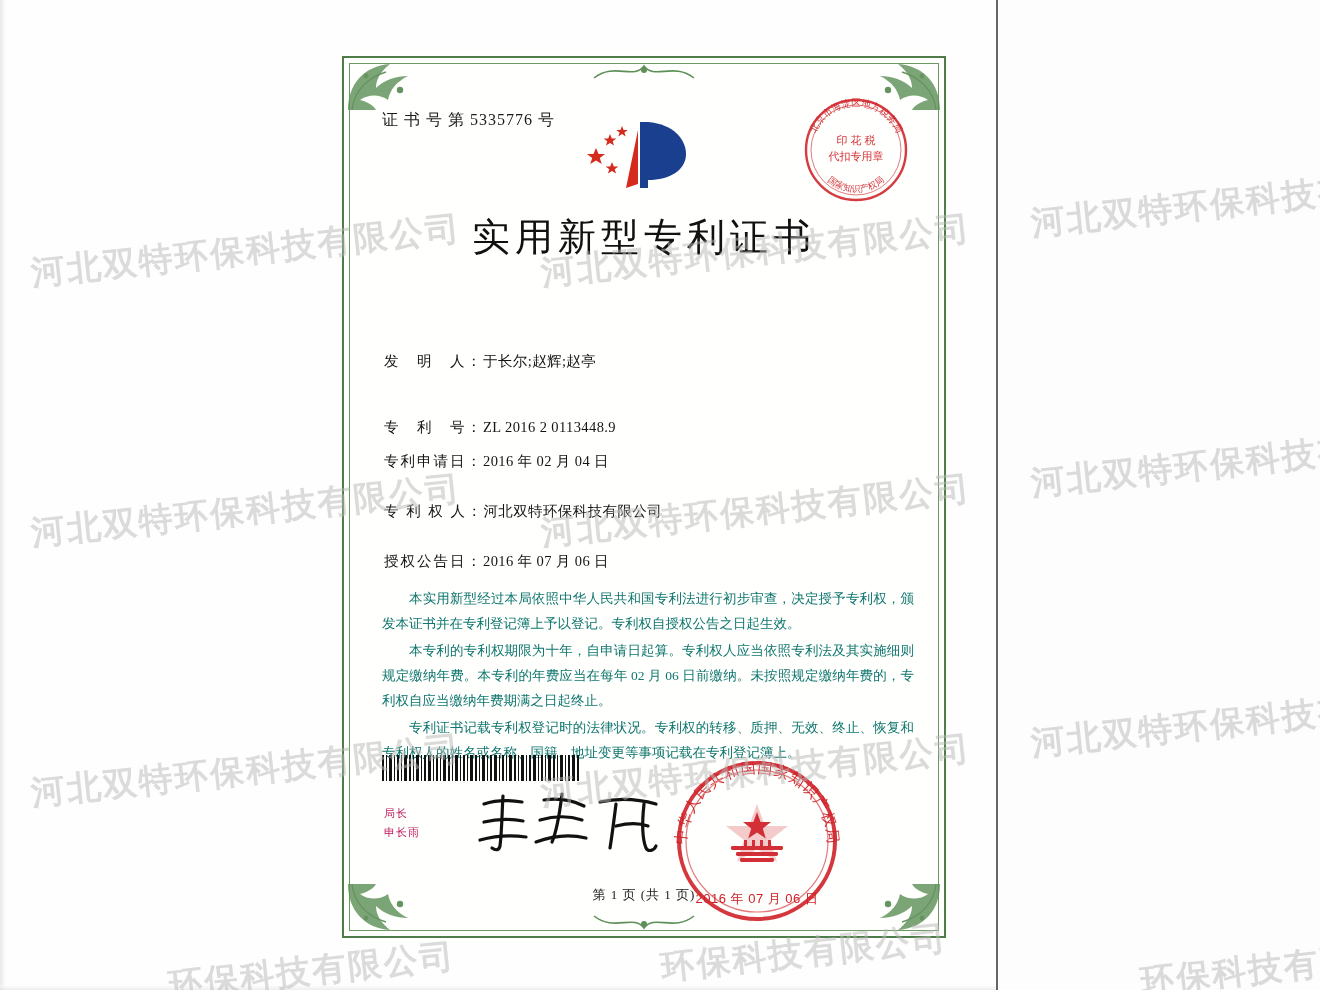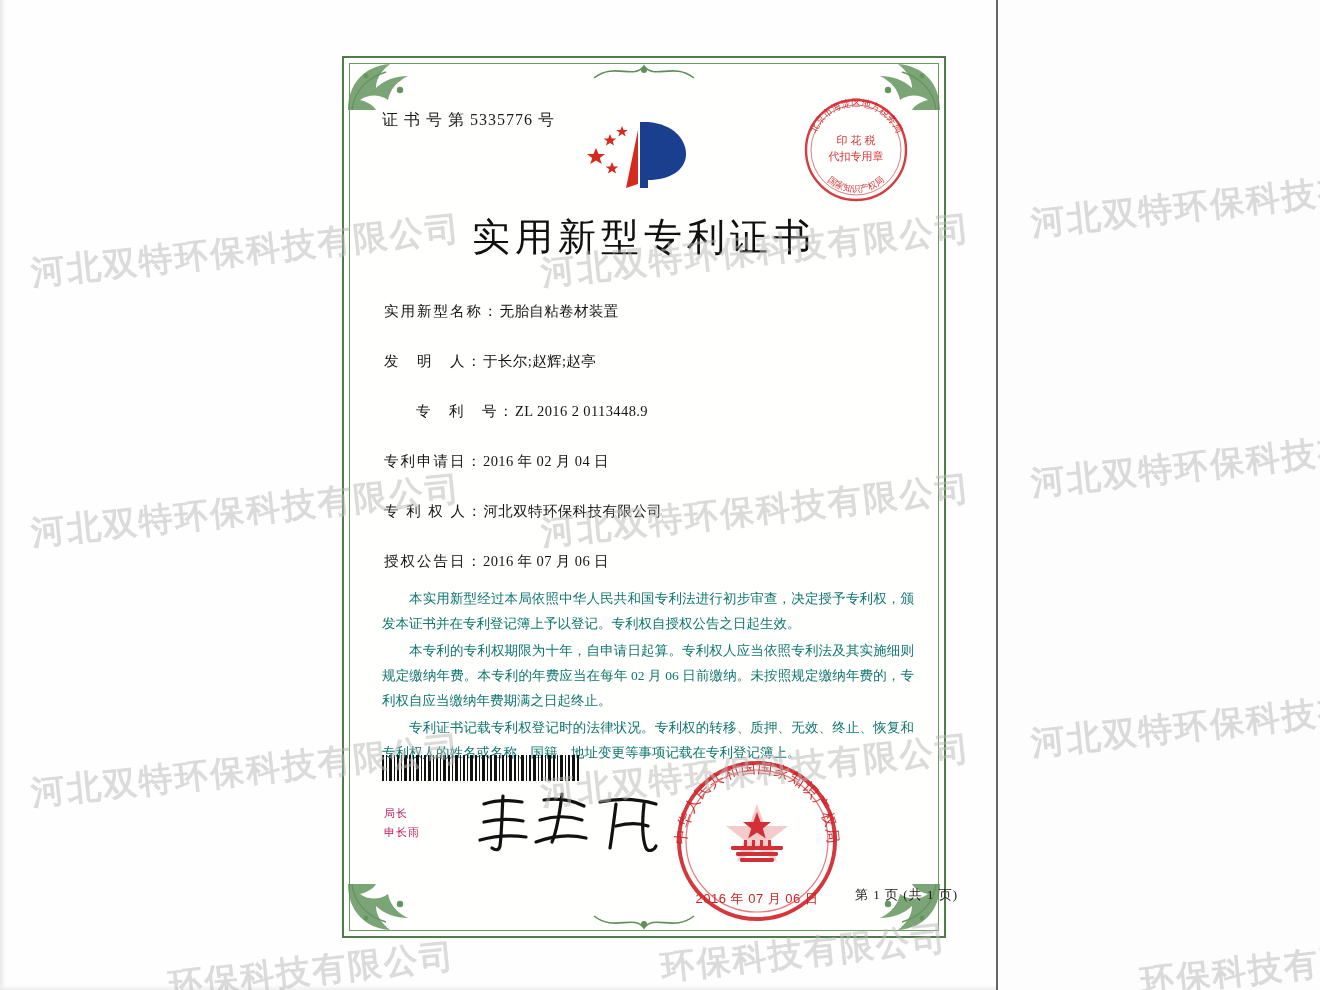--- a/index.html
+++ b/index.html
@@ -152,21 +152,21 @@
     width: 530px;
     font-size: 14.5px;
     color: #141414;
     letter-spacing: .5px;
   }
   .field-label { letter-spacing: 2px; }
   .field-value { letter-spacing: .4px; }
 
   #row-name     { top: 250px; }
   #row-inventor { top: 300px; font-family: Liberation Serif, serif; }
-  #row-patentno { top: 350px; margin-left: 32px; }
+  #row-patentno { top: 366px; }
   #row-appdate  { top: 400px; }
   #row-owner    { top: 450px; }
   #row-pubdate  { top: 500px; }
 
   
   #paragraphs {
     position: absolute;
     left: 44px; top: 535px;
     width: 532px;
     font-size: 13.5px;
@@ -218,23 +218,23 @@
     text-align: center;
     color: #cf2128;
     font-size: 13px;
     letter-spacing: .5px;
     font-family: "Liberation Sans", sans-serif;
   }
 
   
   #page-footer {
     position: absolute;
-    left: 8px; bottom: 38px;
+    left: 0; bottom: 38px;
     width: 612px;
-    text-align: right;
+    text-align: center;
     font-size: 13px;
     color: #222;
     letter-spacing: 1px;
   }
 </style>
 </head>
 <body>
 
 <div id="scan-page">
 
@@ -325,23 +325,20 @@
         <text font-size="9" fill="#cf2128" font-family="'Liberation Sans',sans-serif" opacity=".9">
           <textPath href="#arcBot" startOffset="50%" text-anchor="middle">国家知识产权局</textPath>
         </text>
         <text x="58" y="52" font-size="11" fill="#cf2128" text-anchor="middle" font-family="'Liberation Sans',sans-serif" opacity=".92">印 花 税</text>
         <text x="58" y="68" font-size="11" fill="#cf2128" text-anchor="middle" font-family="'Liberation Sans',sans-serif" opacity=".92">代扣专用章</text>
       </svg>
     </div>
 
     <div id="cert-title">实用新型专利证书</div>
 
-    <div class="field-row" id="row-name">
-      <span class="field-label">实用新型名称：</span><span class="field-value">无胎自粘卷材装置</span>
-    </div>
     <div class="field-row" id="row-inventor">
       <span class="field-label">发　明　人：</span><span class="field-value">于长尔;赵辉;赵亭</span>
     </div>
     <div class="field-row" id="row-patentno">
       <span class="field-label">专　利　号：</span><span class="field-value">ZL 2016 2 0113448.9</span>
     </div>
     <div class="field-row" id="row-appdate">
       <span class="field-label">专利申请日：</span><span class="field-value">2016 年 02 月 04 日</span>
     </div>
     <div class="field-row" id="row-owner">

